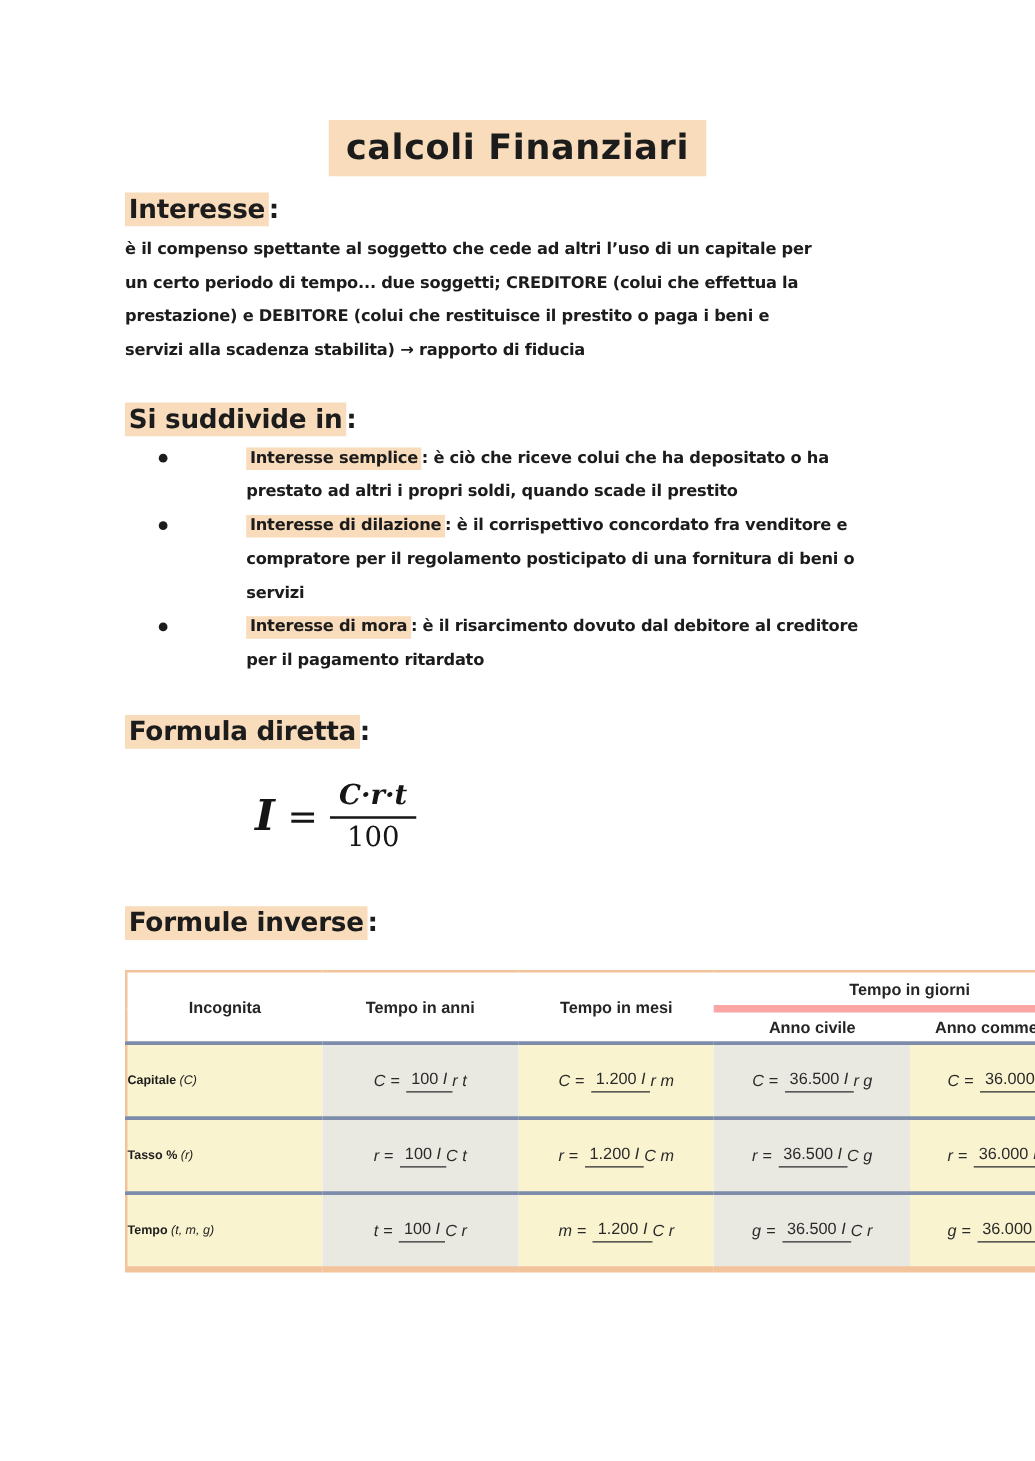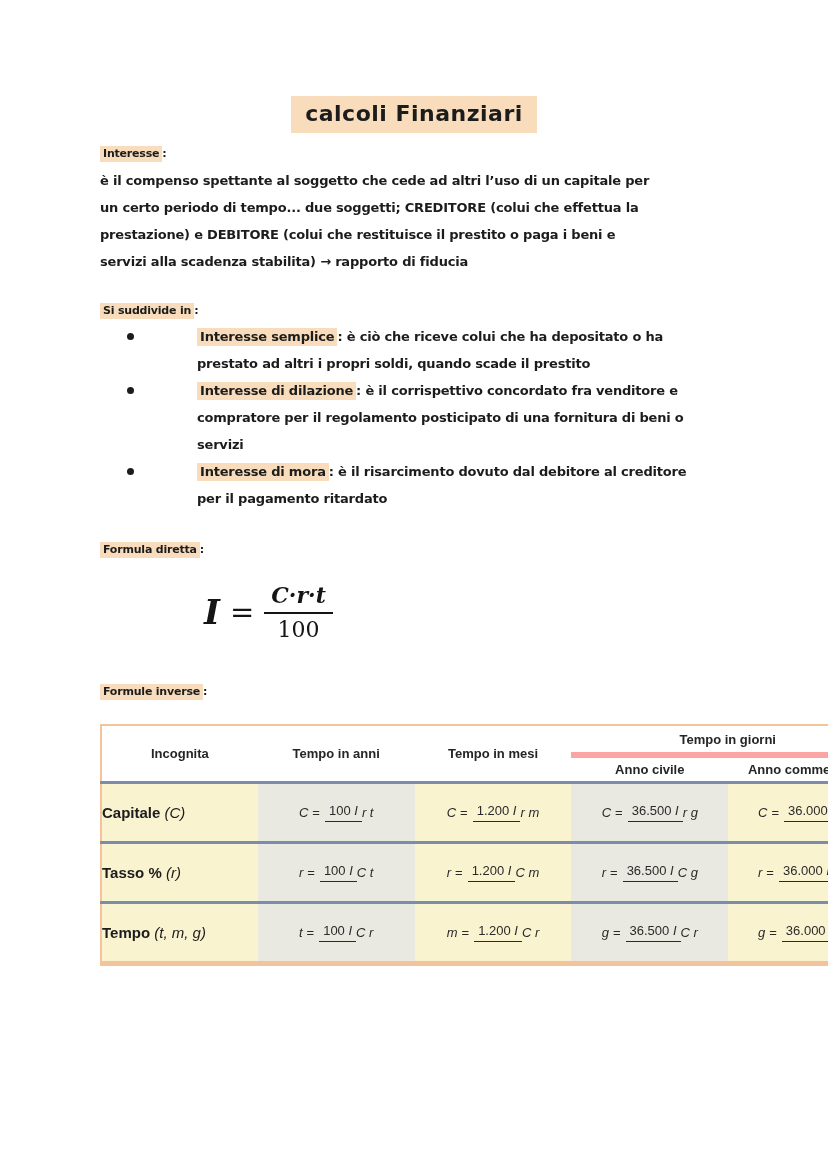--- a/index.html
+++ b/index.html
@@ -9,26 +9,26 @@
     background:#ffffff;
     font-family:"DejaVu Sans", sans-serif;
     font-weight:bold;
     color:#1c1c1c;
     overflow:hidden;
   }
   .hl { background:#f8dcbb; }
   .title-row { text-align:center; padding-top:96px; }
   .title {
     display:inline-block;
-    font-size:22px;
+    font-size:28px;
     letter-spacing:0.5px;
     padding:5px 14px 7px 14px;
   }
   .content { margin-left:100px; width:662px; }
-  .heading { font-size:11px; letter-spacing:-0.2px; }
+  .heading { font-size:21px; letter-spacing:-0.2px; }
   .heading .hl { padding:1px 3px 2px 3px; }
   .h-interesse { margin-top:14px; }
   .h-sudd { margin-top:29px; }
   .h-fdir { margin-top:31px; }
   .h-finv { margin-top:43px; }
   .para { margin-top:7px; }
   .pline { font-size:13px; line-height:27px; letter-spacing:-0.2px; white-space:nowrap; }
   .bullets { margin-top:6px; }
   .bullet { display:flex; align-items:flex-start; margin-top:0px;gap:47px; }
   .dot {
@@ -61,21 +61,21 @@
     font-family:"Liberation Sans", sans-serif;
   }
   table.inv th {
     background:#ffffff; font-size:13px; font-weight:bold; color:#252525;
     padding:0; text-align:center; vertical-align:middle;
   }
   table.inv thead tr.top th { height:26px; }
   table.inv thead tr.bottom th { height:23px; }
   table.inv th.group { border-bottom:6px solid #fca5a5; }
   table.inv tbody tr td { border-top:3px solid #7d8caa; height:57px; padding:0; vertical-align:middle; }
-  td.c1 { background:#faf3d0; text-align:left; padding-left:15px; font-size:15px; }
+  td.c1 { background:#faf3d0; text-align:left; padding-left:15px; font-size:10px; }
   td.c2 { background:#e9e9e1; }
   td.c3 { background:#faf3d0; }
   td.c4 { background:#e9e9e1; }
   td.c5 { background:#faf3d0; }
   .lvar { font-style:italic; font-weight:normal; }
   .cellf { display:flex; align-items:center; justify-content:center; font-size:13px; font-weight:normal; color:#2a2a2a; }
   .it { font-style:italic; }
   .cellf .lhs { margin-right:4px; }
   .cellf .eq { margin-right:5px; }
   .frac { display:inline-flex; flex-direction:row; align-items:center; line-height:1.25; }

